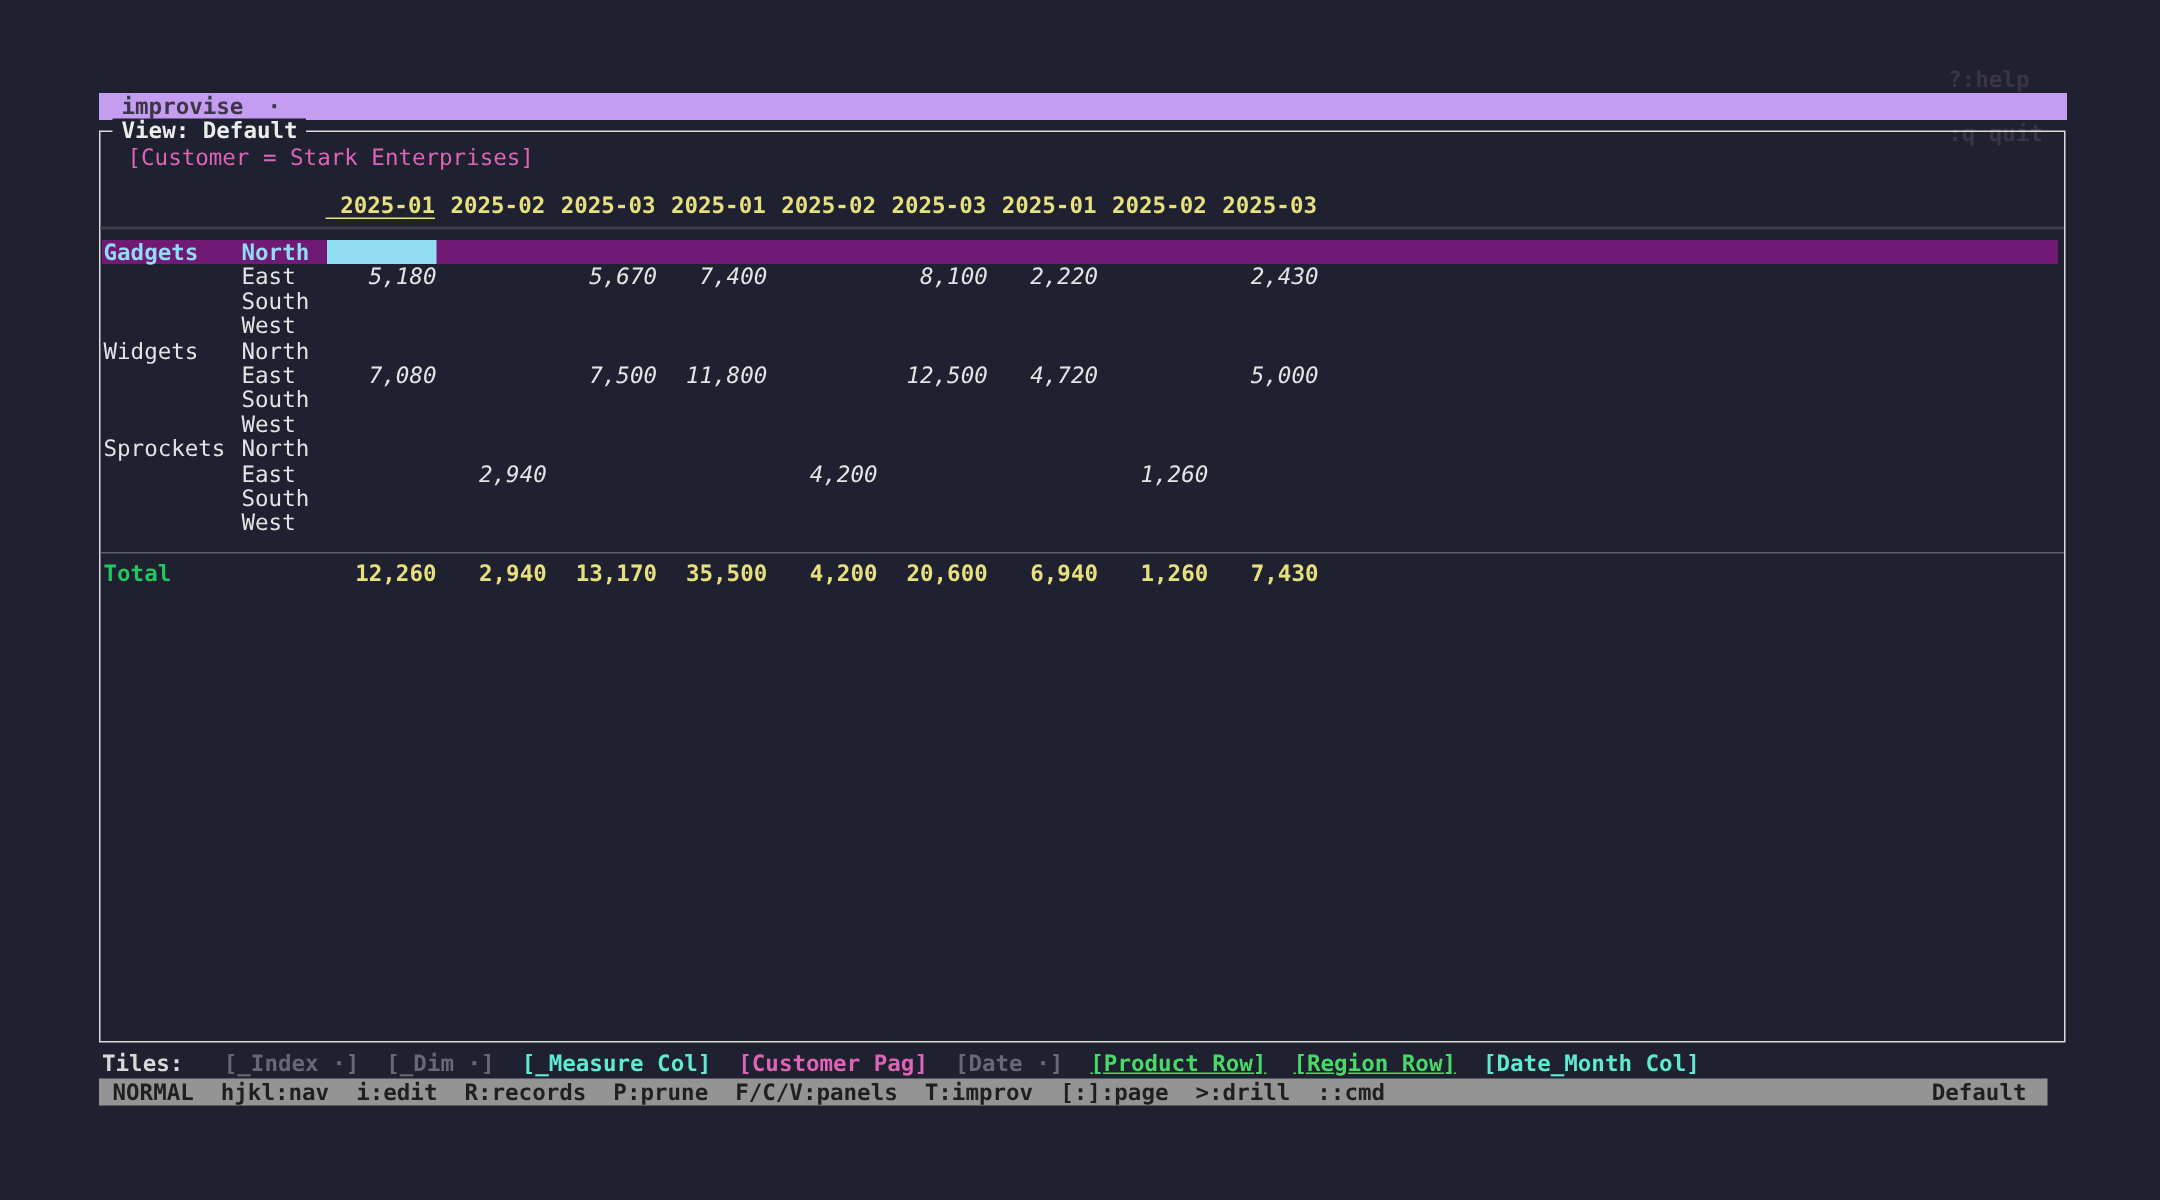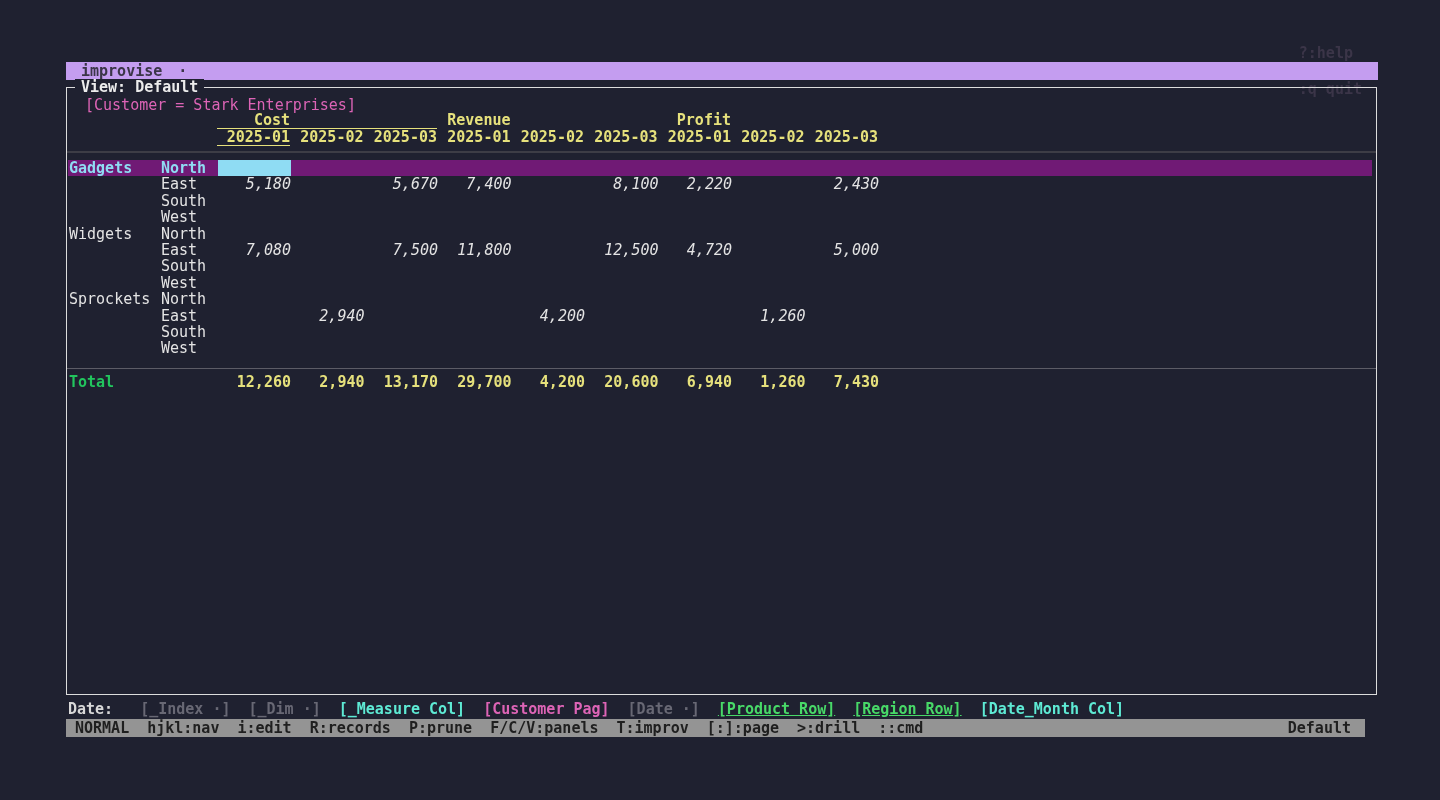--- a/index.html
+++ b/index.html
@@ -90,26 +90,20 @@
     <div class="tright">
       <span>?:help</span>
       <span>:q quit</span>
     </div>
   </div>
 
   <div class="viewbox">
     <span class="view-label">View: Default</span>
     <div class="filter-line">[Customer = Stark Enterprises]</div>
 
-    <div class="hdr-row" style="top:24px;" id="group-row">
-        <span class="grp-underline" style="left: 149.5px; width: 220.5px;"></span>
-        <span class="grp-label" style="left: 149.5px; width: 73.5px;">Cost</span>
-        <span class="grp-label" style="left: 370px; width: 73.5px;">Revenue</span>
-        <span class="grp-label" style="left: 590.5px; width: 73.5px;">Profit</span>
-      </div>
     <div class="hdr-row" style="top:41px;" id="month-row">
         <span class="mon-label mon-sel" style="left: 149.5px; width: 73.5px;">2025-01</span>
         <span class="mon-label" style="left: 223px; width: 73.5px;">2025-02</span>
         <span class="mon-label" style="left: 296.5px; width: 73.5px;">2025-03</span>
         <span class="mon-label" style="left: 370px; width: 73.5px;">2025-01</span>
         <span class="mon-label" style="left: 443.5px; width: 73.5px;">2025-02</span>
         <span class="mon-label" style="left: 517px; width: 73.5px;">2025-03</span>
         <span class="mon-label" style="left: 590.5px; width: 73.5px;">2025-01</span>
         <span class="mon-label" style="left: 664px; width: 73.5px;">2025-02</span>
         <span class="mon-label" style="left: 737.5px; width: 73.5px;">2025-03</span>
@@ -174,31 +168,31 @@
           <span class="cell-reg">West</span>
         </div>
       </div>
 
     <div class="sep2"></div>
     <div class="total-row" id="total-row">
       <span class="total-label">Total</span>
     <span class="total-val" style="left: 149.5px; width: 73.5px;">12,260</span>
         <span class="total-val" style="left: 223px; width: 73.5px;">2,940</span>
         <span class="total-val" style="left: 296.5px; width: 73.5px;">13,170</span>
-        <span class="total-val" style="left: 370px; width: 73.5px;">29,700</span>
+        <span class="total-val" style="left: 370px; width: 73.5px;">35,500</span>
         <span class="total-val" style="left: 443.5px; width: 73.5px;">4,200</span>
         <span class="total-val" style="left: 517px; width: 73.5px;">20,600</span>
         <span class="total-val" style="left: 590.5px; width: 73.5px;">6,940</span>
         <span class="total-val" style="left: 664px; width: 73.5px;">1,260</span>
         <span class="total-val" style="left: 737.5px; width: 73.5px;">7,430</span>
       </div>
   </div>
 
   <div class="tiles">
-    <span class="tiles-label">Date:</span>
+    <span class="tiles-label">Tiles:</span>
     <span id="tiles-list" style="display:flex;"><span class="tile t-dim">[_Index ·]</span><span class="tile t-dim">[_Dim ·]</span><span class="tile t-purple">[_Measure Col]</span><span class="tile t-pink">[Customer Pag]</span><span class="tile t-dim">[Date ·]</span><span class="tile t-green">[Product Row]</span><span class="tile t-green">[Region Row]</span><span class="tile t-purple">[Date_Month Col]</span></span>
   </div>
 
   <div class="statusbar">
     <span class="mode">NORMAL</span>
     <span id="status-hints" style="display:flex;"><span class="hint">hjkl:nav</span><span class="hint">i:edit</span><span class="hint">R:records</span><span class="hint">P:prune</span><span class="hint">F/C/V:panels</span><span class="hint">T:improv</span><span class="hint">[:]:page</span><span class="hint">&gt;:drill</span><span class="hint">::cmd</span></span>
     <span class="sright">Default</span>
   </div>
 
 </div>

